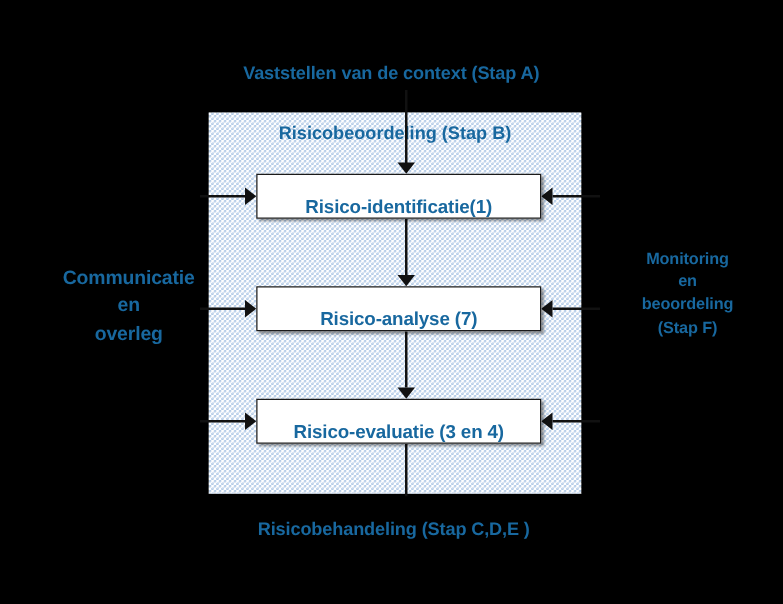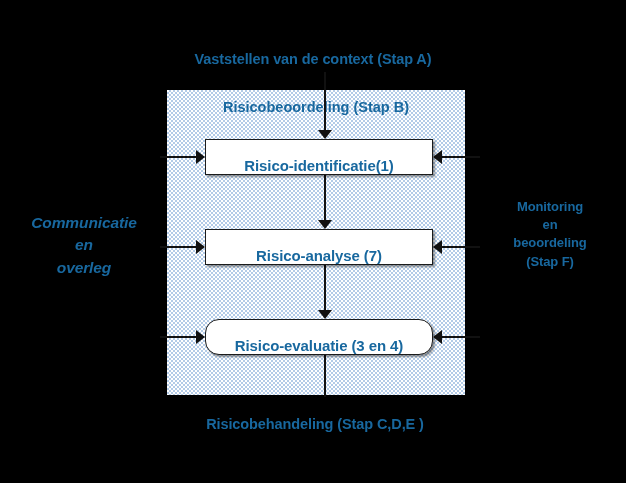--- a/index.html
+++ b/index.html
@@ -39,26 +39,25 @@
   }
 
   #label-bottom {
     left: 2px;
     top: 415px;
     width: 626px;
     font-size: 14.5px;
   }
 
   #label-left {
-    left: 4px;
+    left: 23px;
     top: 212px;
     width: 160px;
     font-size: 15.5px;
     line-height: 1.45;
-    font-style: italic;
   }
 
   #label-right {
     left: 474px;
     top: 198px;
     width: 152px;
     font-size: 13px;
     line-height: 1.40;
   }
 
@@ -105,21 +104,21 @@
   }
   .process-box .box-label {
     color: #18689f;
     font-size: 15px;
     font-weight: bold;
     letter-spacing: -0.1px;
   }
 
   #box-identificatie { top: 139px; }
   #box-analyse       { top: 229px; }
-  #box-evaluatie     { top: 319px; border-radius: 14px; }
+  #box-evaluatie     { top: 319px; }
 
   
   .v-line {
     position: absolute;
     left: 324px;
     width: 2px;
     background: #111111;
   }
   .v-head {
     position: absolute;

